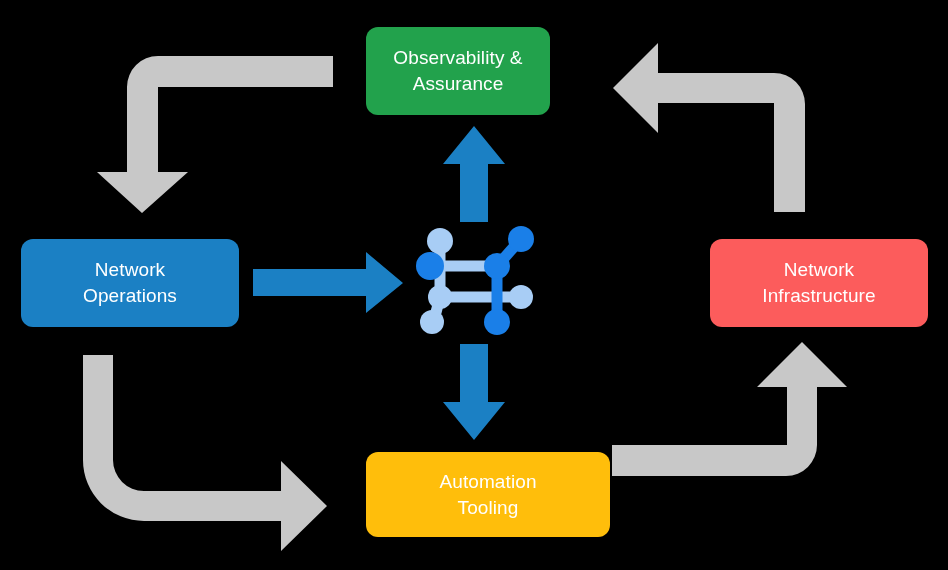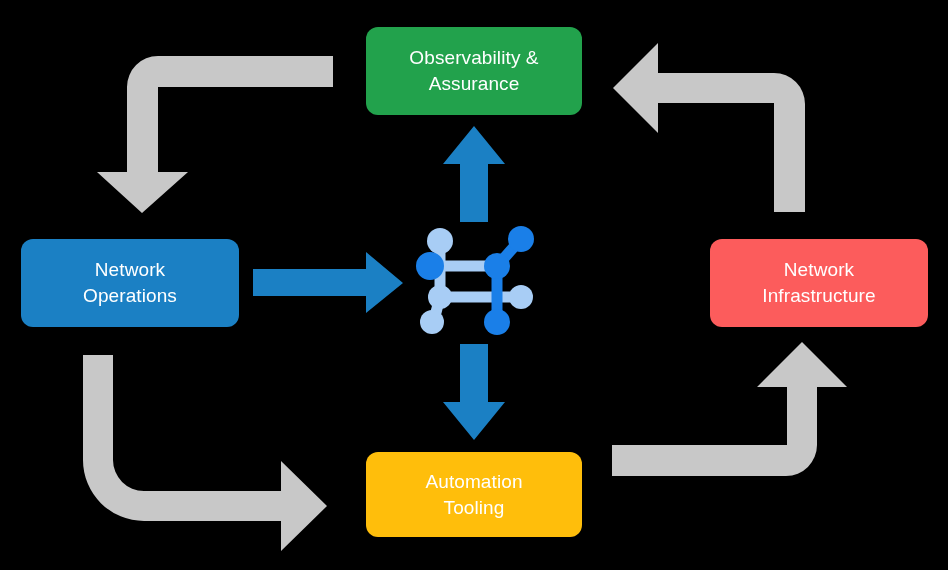--- a/index.html
+++ b/index.html
@@ -25,30 +25,30 @@
     color: #ffffff;
     font-size: 19px;
     line-height: 1.35;
     font-weight: 400;
     letter-spacing: 0.1px;
     box-sizing: border-box;
     padding: 6px 10px;
     white-space: pre-line;
   }
   #box-observability {
-    left: 366px; top: 27px; width: 216px; height: 88px;
+    left: 366px; top: 27px; width: 184px; height: 88px;
   }
   #box-network-operations {
     left: 21px; top: 239px; width: 218px; height: 88px;
   }
   #box-network-infrastructure {
     left: 710px; top: 239px; width: 218px; height: 88px;
   }
   #box-automation-tooling {
-    left: 366px; top: 452px; width: 216px; height: 85px;
+    left: 366px; top: 452px; width: 244px; height: 85px;
   }
   .svg-layer {
     position: absolute;
     left: 0; top: 0;
     width: 948px;
     height: 570px;
     pointer-events: none;
   }
   .icon-layer { pointer-events: none; }
 </style>

